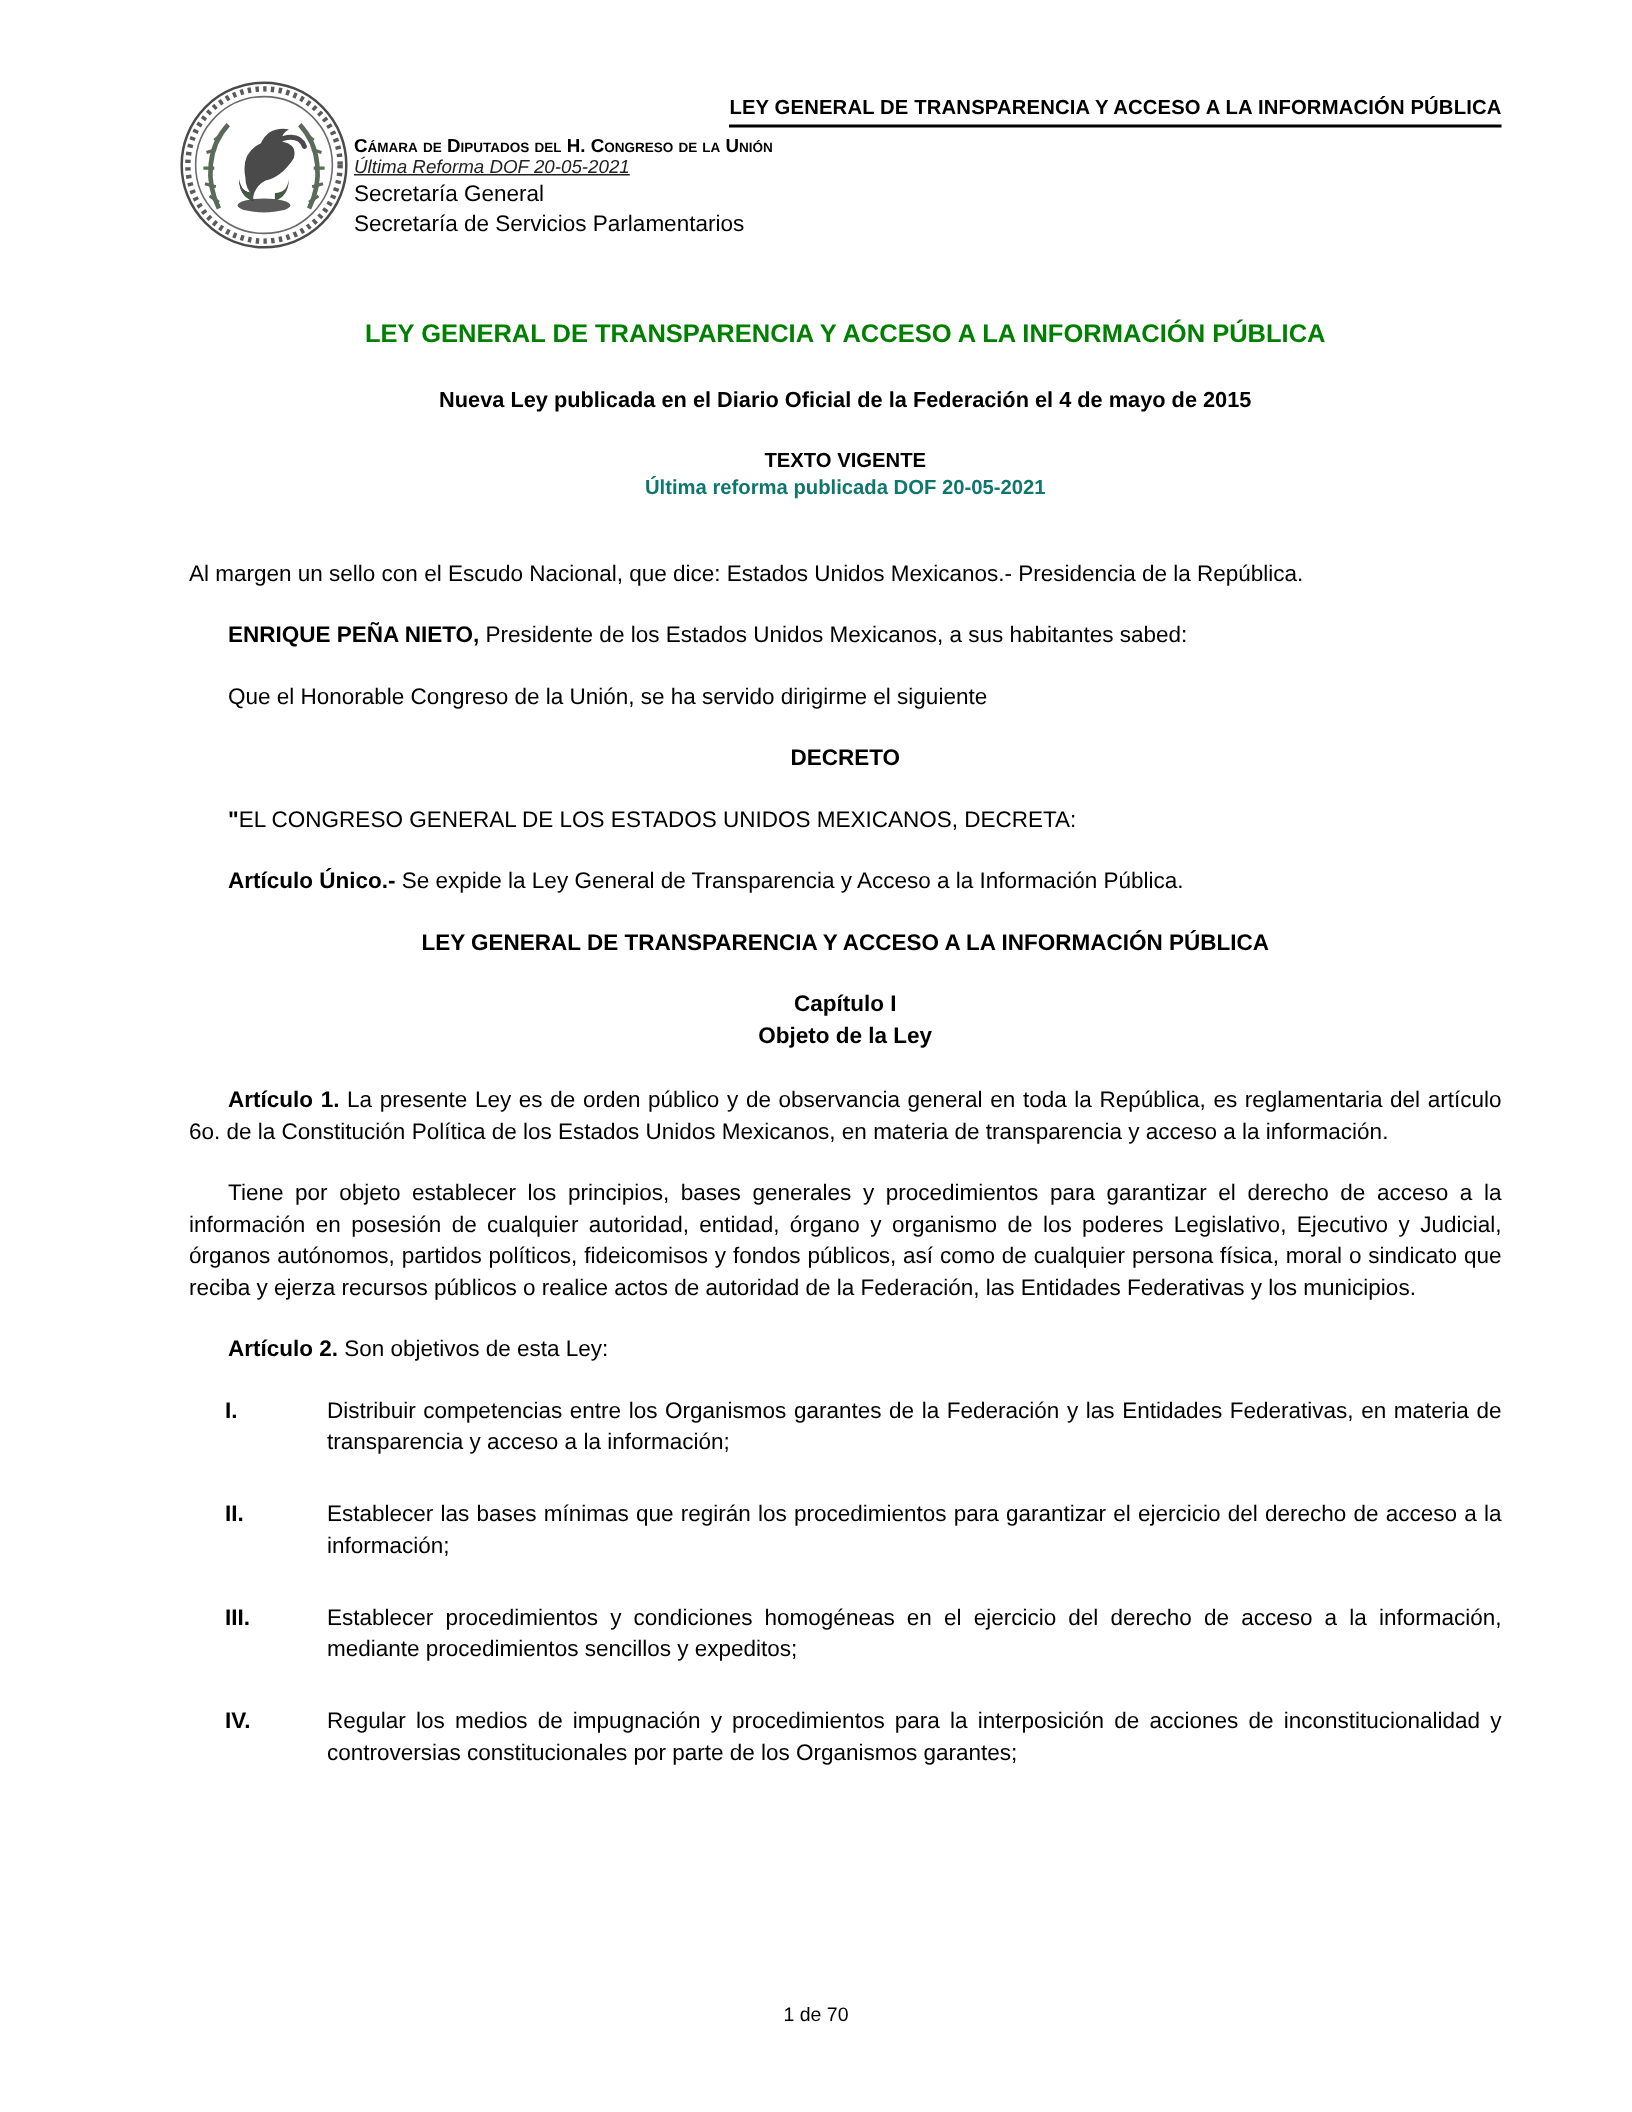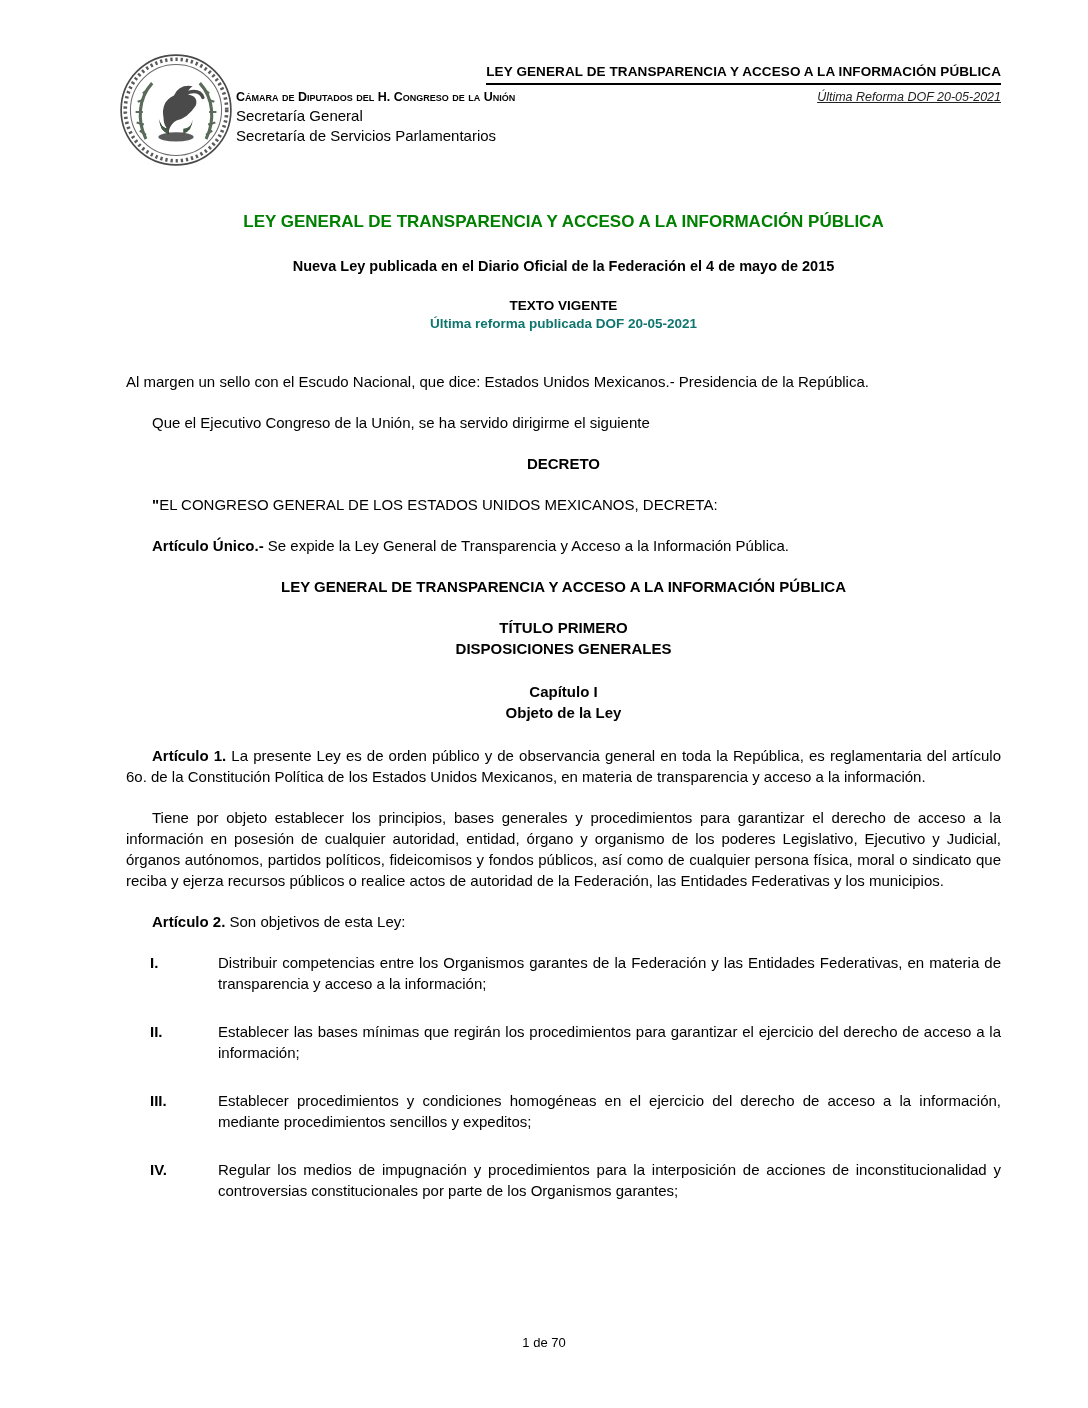--- a/index.html
+++ b/index.html
@@ -15,21 +15,21 @@
     padding: 52px 87px 0 126px;
     overflow: hidden;
   }
 
   
   .doc-header { display: flex; align-items: flex-start; }
   .seal-wrap { flex: 0 0 118px; margin-left: -8px; }
   .header-right { flex: 1; padding-top: 12px; min-width: 0; }
   .header-title { text-align: right; font-size: 13.5px; font-weight: bold; letter-spacing: 0.1px; }
   .header-title span { display: inline-block; border-bottom: 2.5px solid #000; padding-bottom: 4px; }
-  .header-row { display: flex; justify-content: space-between; align-items: baseline; margin-top: 5px; }
+  .header-row { display: flex; justify-content: space-between; align-items: baseline; margin-top: 5px; flex-direction: column; }
   .chamber { font-weight: bold; font-size: 12.5px; font-variant: small-caps; }
   .reform-top { font-style: italic; font-size: 12.5px; color: #222; text-decoration: underline; }
   .secretariat { font-size: 15px; margin-top: 3px; }
 
   
   .main-title { margin-top: 40px; text-align: center; font-size: 17px; font-weight: bold; color: #008000; }
   .pub-line { margin-top: 26px; text-align: center; font-size: 14.5px; font-weight: bold; }
   .texto-vigente { margin-top: 24px; text-align: center; font-size: 13.5px; font-weight: bold; }
   .reform-note { margin-top: 3px; text-align: center; font-size: 13.5px; font-weight: bold; color: #0f766e; }
 
@@ -94,35 +94,32 @@
 
   <div class="main-title">LEY GENERAL DE TRANSPARENCIA Y ACCESO A LA INFORMACIÓN PÚBLICA</div>
   <div class="pub-line">Nueva Ley publicada en el Diario Oficial de la Federación el 4 de mayo de 2015</div>
   <div class="texto-vigente">TEXTO VIGENTE</div>
   <div class="reform-note">Última reforma publicada DOF 20-05-2021</div>
 
   <div class="doc-body">
 
     <p class="para">Al margen un sello con el Escudo Nacional, que dice: Estados Unidos Mexicanos.- Presidencia de la República.</p>
 
+    <p class="para indent"><b>ENRIQUE PEÑA NIETO,</b><span> Presidente de los Estados Unidos Mexicanos, a sus habitantes sabed:</span></p>
 
-    <p class="para indent">Que el Ejecutivo Congreso de la Unión, se ha servido dirigirme el siguiente</p>
+    <p class="para indent">Que el Honorable Congreso de la Unión, se ha servido dirigirme el siguiente</p>
 
     <p class="para heading">DECRETO</p>
 
     <p class="para indent"><b>"</b><span>EL CONGRESO GENERAL DE LOS ESTADOS UNIDOS MEXICANOS, DECRETA:</span></p>
 
     <p class="para indent"><b>Artículo Único.-</b><span> Se expide la Ley General de Transparencia y Acceso a la Información Pública.</span></p>
 
     <p class="para heading">LEY GENERAL DE TRANSPARENCIA Y ACCESO A LA INFORMACIÓN PÚBLICA</p>
 
-    <div class="heading-group">
-      <div>TÍTULO PRIMERO</div>
-      <div>DISPOSICIONES GENERALES</div>
-    </div>
 
     <div class="heading-group">
       <div>Capítulo I</div>
       <div>Objeto de la Ley</div>
     </div>
 
     <p class="para indent"><b>Artículo 1.</b><span> La presente Ley es de orden público y de observancia general en toda la República, es reglamentaria del artículo 6o. de la Constitución Política de los Estados Unidos Mexicanos, en materia de transparencia y acceso a la información.</span></p>
 
     <p class="para indent">Tiene por objeto establecer los principios, bases generales y procedimientos para garantizar el derecho de acceso a la información en posesión de cualquier autoridad, entidad, órgano y organismo de los poderes Legislativo, Ejecutivo y Judicial, órganos autónomos, partidos políticos, fideicomisos y fondos públicos, así como de cualquier persona física, moral o sindicato que reciba y ejerza recursos públicos o realice actos de autoridad de la Federación, las Entidades Federativas y los municipios.</p>
 

